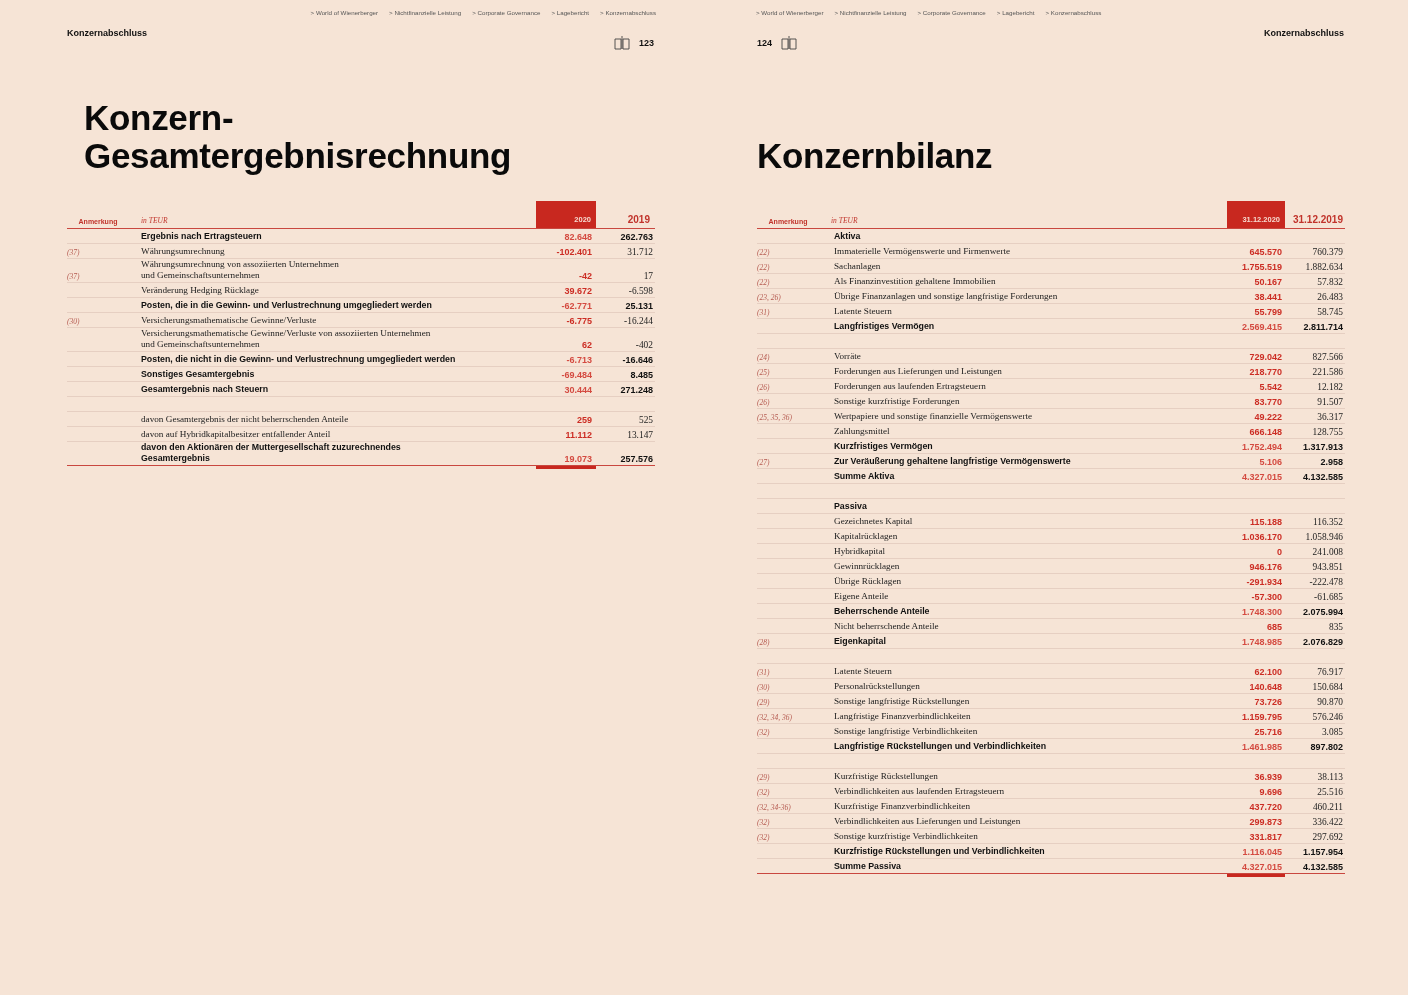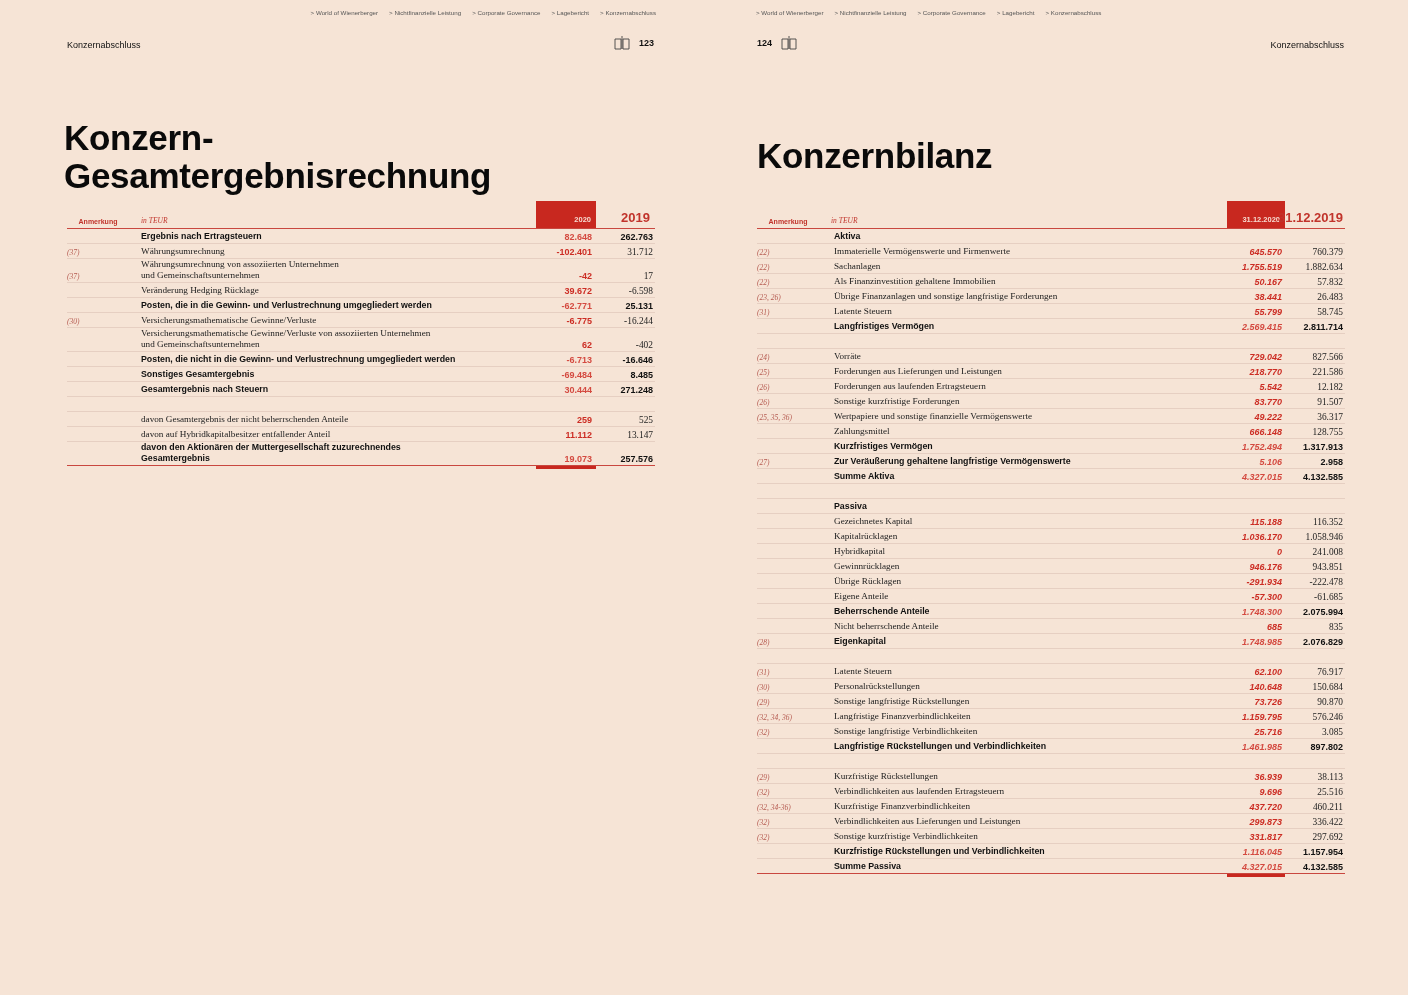--- a/index.html
+++ b/index.html
@@ -8,42 +8,42 @@
 
   .page { position: absolute; top: 0; height: 995px; }
   .page.left { left: 0; width: 704px; }
   .page.right { left: 704px; width: 704px; }
 
   .topnav { position: absolute; top: 9px; display: flex; gap: 11px; font-size: 6.2px; color: #555; white-space: nowrap; }
   .page.left .topnav { right: 48px; }
   .page.right .topnav { left: 52px; }
   .topnav span { cursor: pointer; }
 
-  .section-label { position: absolute; top: 40px; font-size: 9px; font-weight: normal; color: #111; }
+  .section-label { position: absolute; top: 28px; font-size: 9px; font-weight: bold; color: #111; }
   .page.left .section-label { left: 67px; }
   .page.right .section-label { right: 64px; }
 
   .pagenum { position: absolute; top: 36px; display: flex; align-items: center; gap: 9px; font-size: 9px; font-weight: bold; }
   .page.left .pagenum { right: 50px; padding-left: 47px; }
   .page.right .pagenum { left: 53px; }
   .book-icon { width: 16px; height: 14px; display: inline-block; }
 
   h1.title { position: absolute; font-size: 35px; font-weight: bold; line-height: 38px; letter-spacing: -0.3px; color: #0a0a0a; }
-  .page.left h1.title { left: 64px; top: 99px; margin-top: 20px; }
+  .page.left h1.title { left: 84px; top: 99px; }
   .page.right h1.title { left: 53px; top: 137px; }
 
   .tbl { position: absolute; }
   .page.left .tbl { left: 67px; top: 202px; width: 588px; }
   .page.right .tbl { left: 53px; top: 202px; width: 588px; }
 
   .thead { position: relative; height: 27px; border-bottom: 1.2px solid #c9473f; }
   .thead .h-note { position: absolute; left: 0; bottom: 3px; width: 62px; text-align: center; font-size: 7px; font-weight: bold; color: #c1332b; }
   .thead .h-unit { position: absolute; left: 74px; bottom: 3px; font-family: "Liberation Serif", serif; font-style: italic; font-size: 7.5px; color: #c1332b; }
   .thead .h-cur { position: absolute; bottom: 0; height: 27px; background: #c8281f; color: #f6d9cf; font-size: 7.5px; font-weight: bold; text-align: right; padding: 14px 5px 0 0; }
-  .thead .h-prev { position: absolute; bottom: 3px; font-size: 13px; font-weight: bold; color: #c1332b; text-align: left; margin-left: 41px; }
+  .thead .h-prev { position: absolute; bottom: 3px; font-size: 10px; font-weight: bold; color: #c1332b; text-align: left; margin-left: 41px; }
 
   .page.left .h-cur { left: 469px; width: 60px; }
   .page.left .h-prev { right: 5px; }
   .page.right .h-cur { left: 470px; width: 58px; }
   .page.right .h-prev { right: 2px; }
 
   .row { position: relative; display: flex; align-items: flex-end; border-bottom: 0.8px solid #e6cfc2; min-height: 15px; padding-bottom: 1px; }
   .row.tall { min-height: 24px; }
   .row.blank { min-height: 15px; }
   .row .note { width: 58px; flex: none; font-family: "Liberation Serif", serif; font-style: italic; font-size: 7.5px; color: #b55a50; padding-right: 4px; }
@@ -54,21 +54,21 @@
   .row.bold .v-prev { font-family: "Liberation Sans", sans-serif; font-weight: bold; font-size: 9px; color: #111; }
   .row.bold .v-cur { color: #d44a40; font-weight: normal; }
   .row.bold.strong .v-cur { font-weight: bold; }
 
   .row.last { border-bottom: 1.2px solid #c9473f; }
   .end-bar { position: absolute; height: 3px; background: #c8281f; }
 
   .page.left .label { padding-left: 16px; }
   .page.right .row .note { width: 58px; }
   .page.right .row .label { padding-left: 19px; }
-  .page.right .row .v-cur { width: 64px; font-style: italic; }
+  .page.right .row .v-cur { width: 64px; }
 </style>
 </head>
 <body>
 
 <div class="page left">
   <div class="topnav">
     <span>&gt; World of Wienerberger</span>
     <span>&gt; Nichtfinanzielle Leistung</span>
     <span>&gt; Corporate Governance</span>
     <span>&gt; Lagebericht</span>

